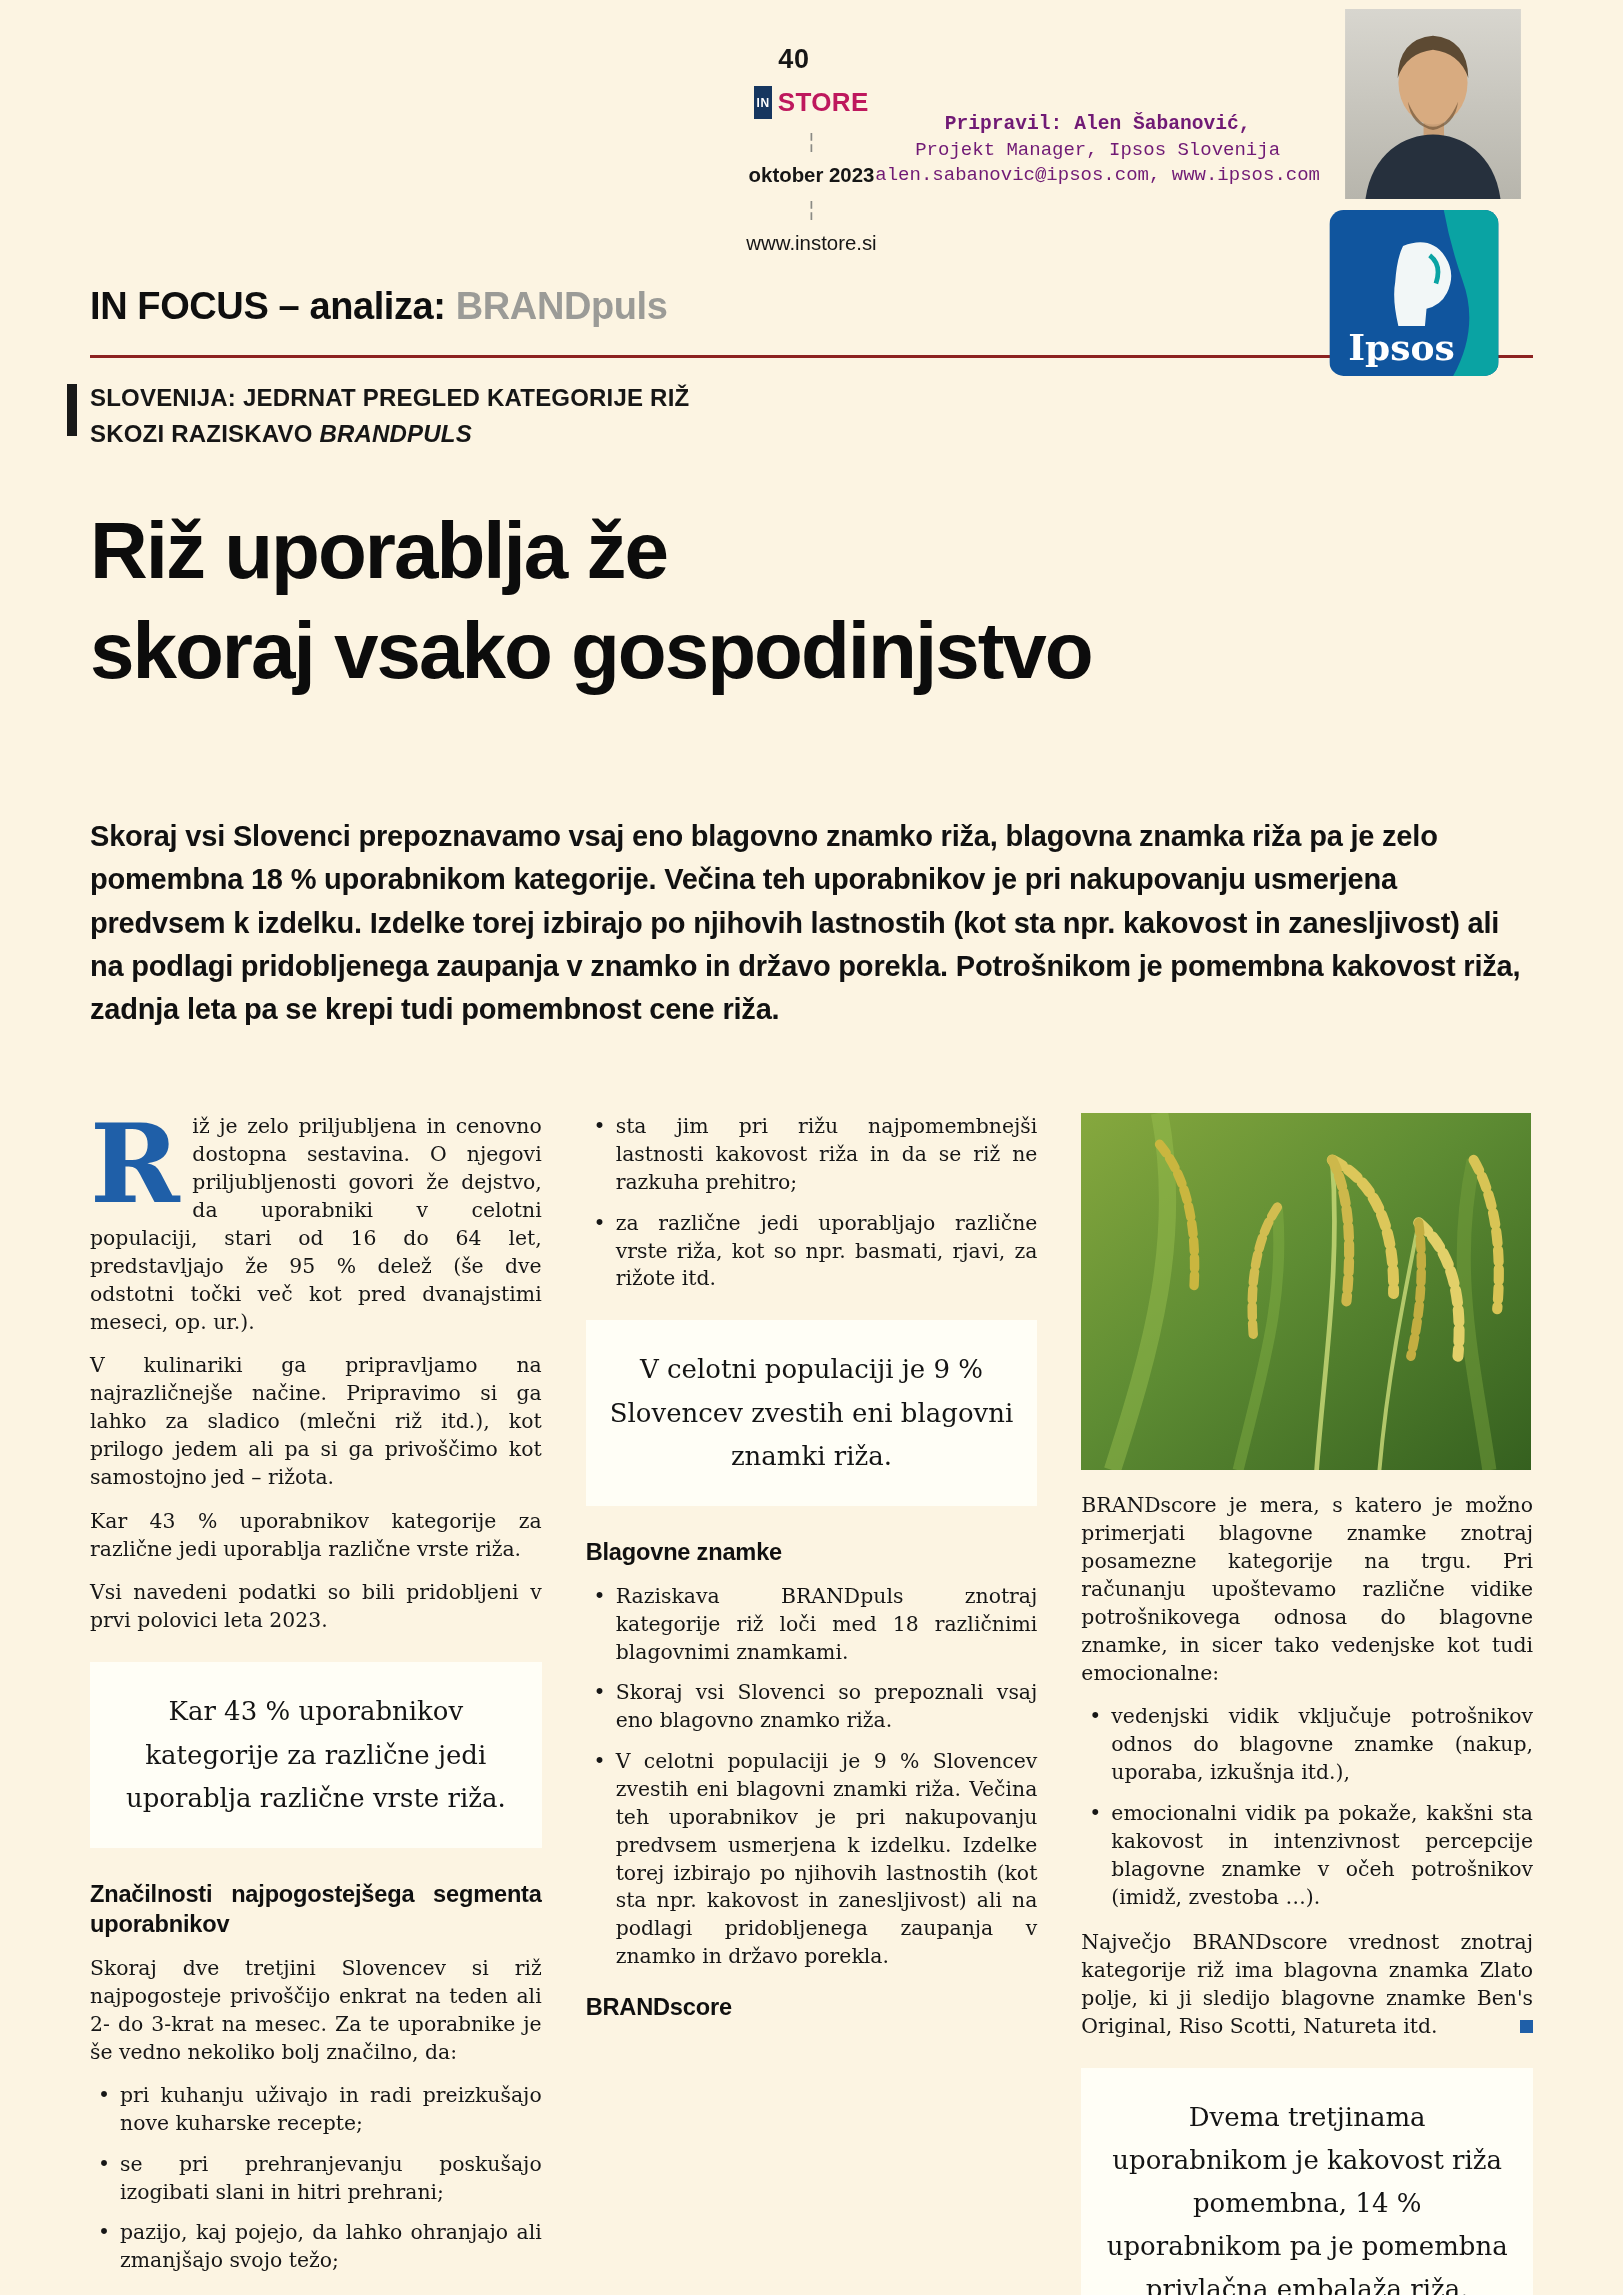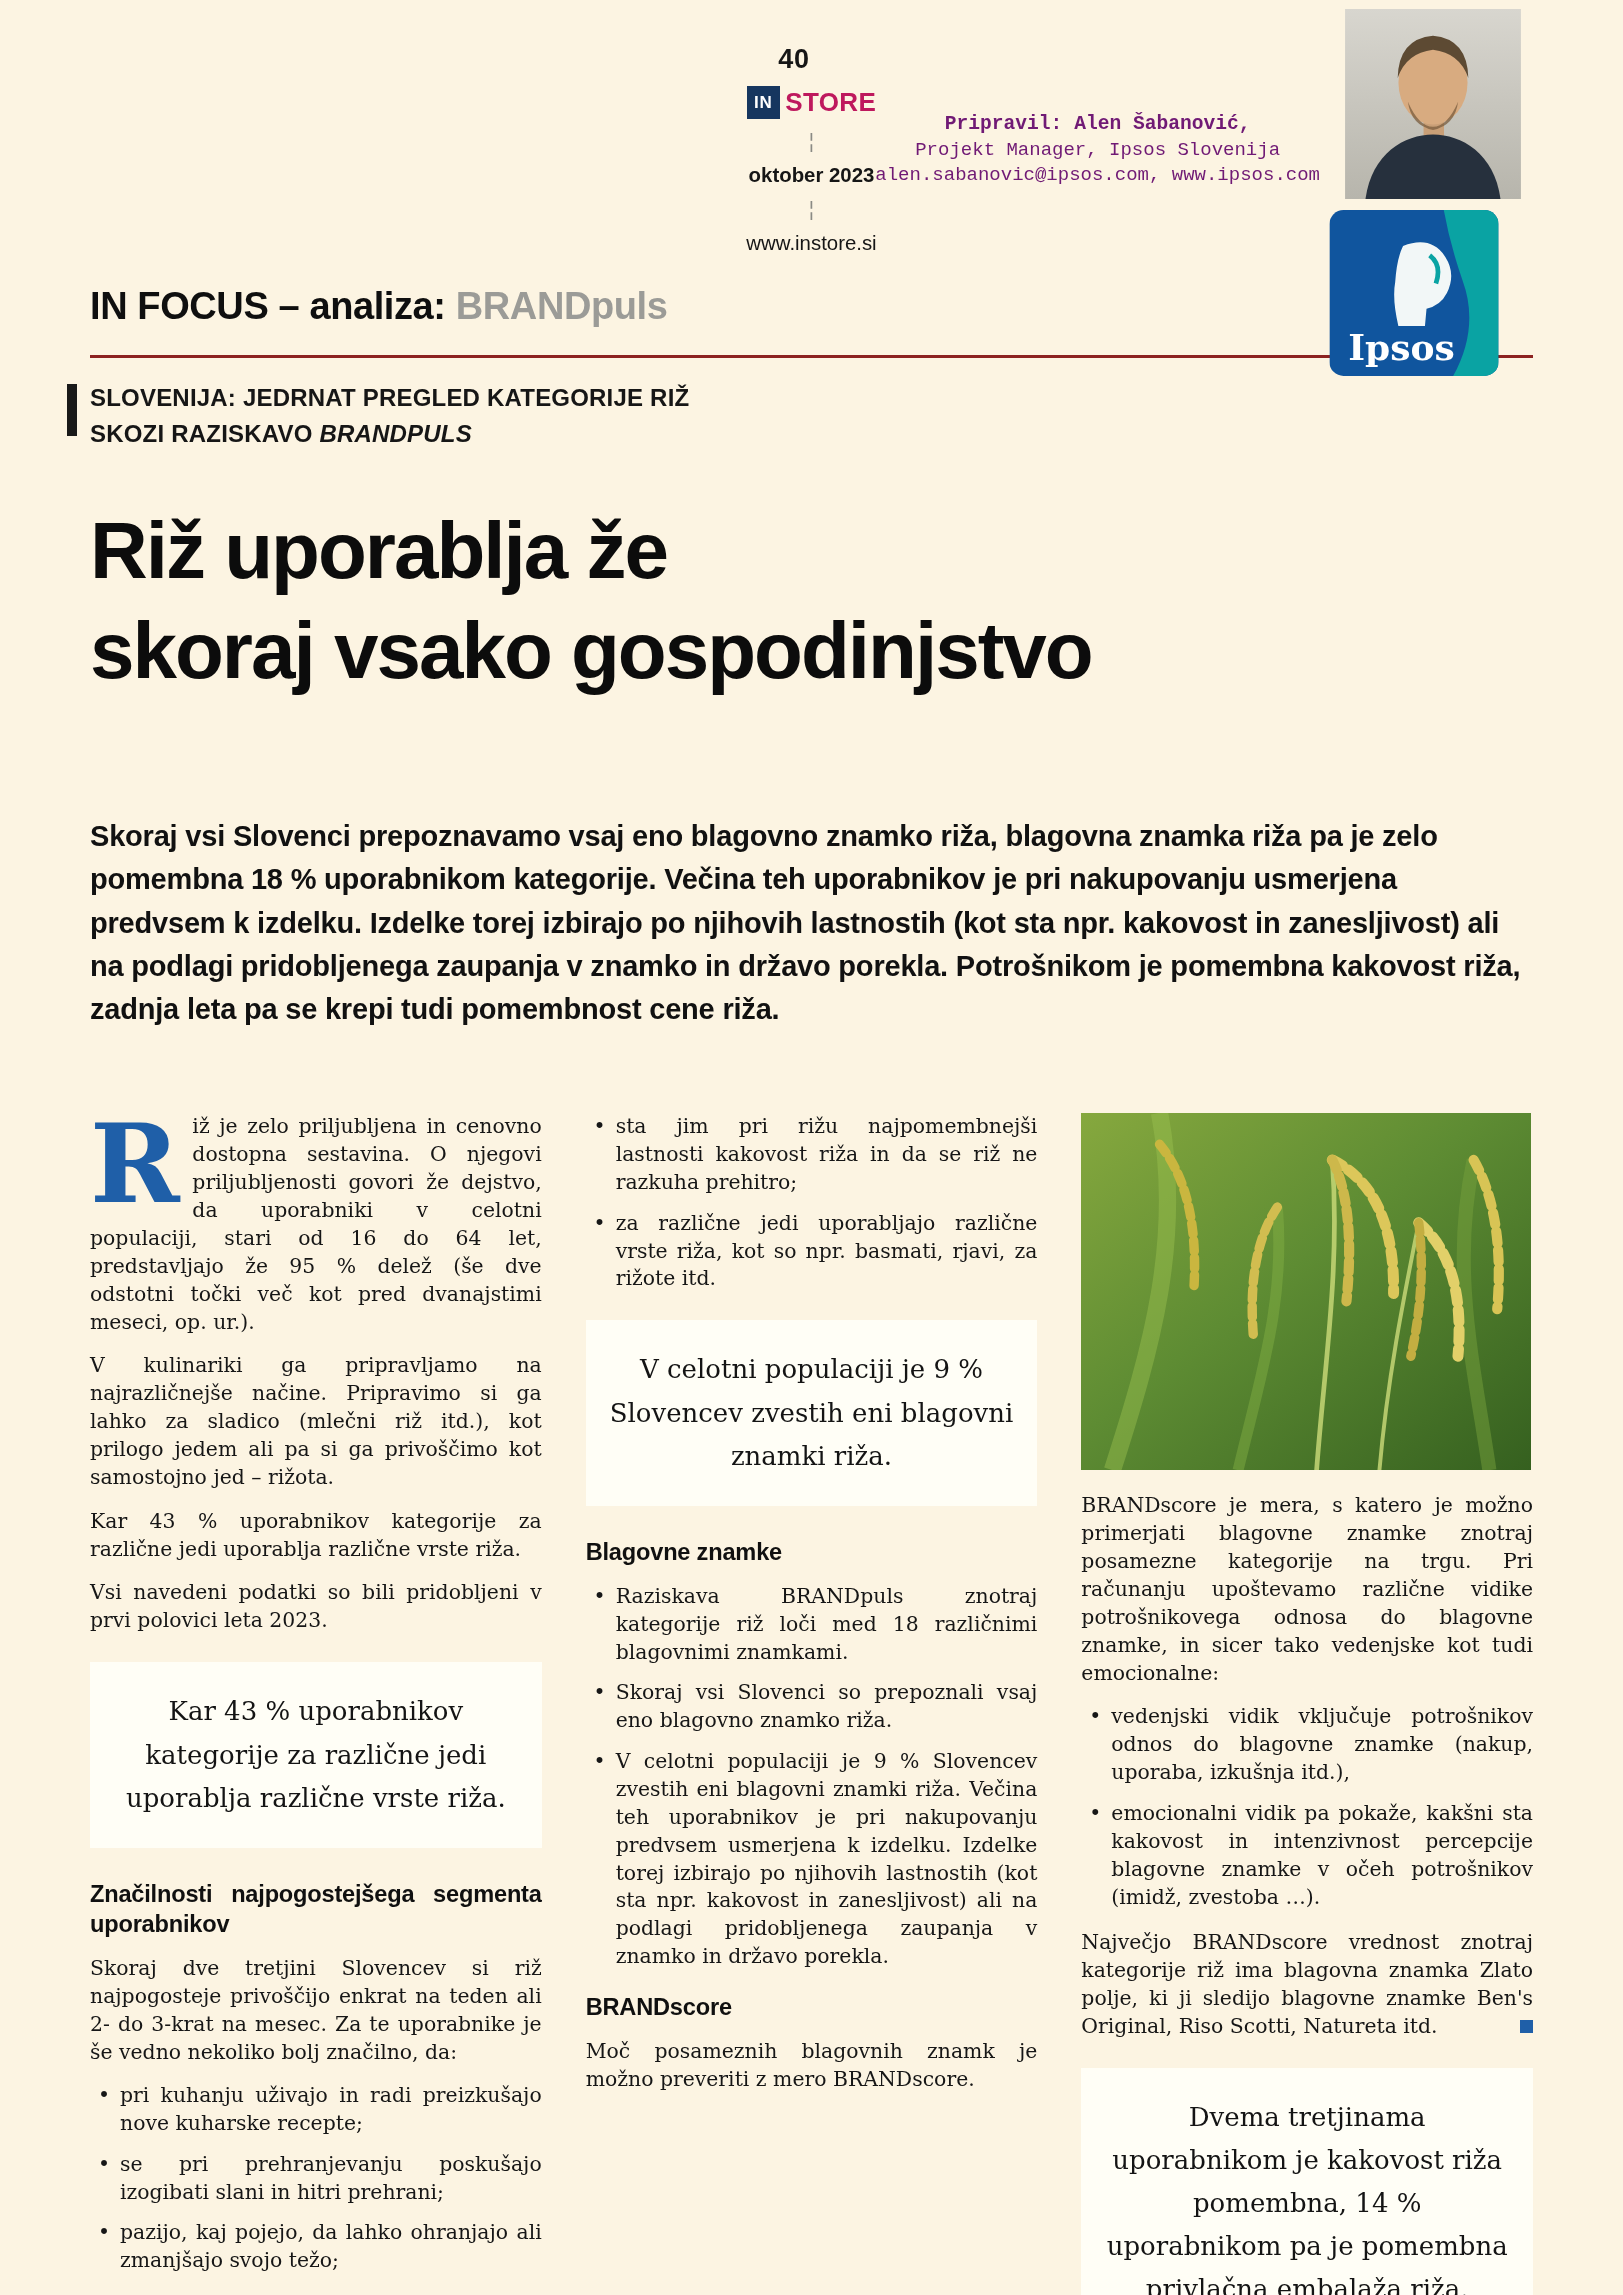--- a/index.html
+++ b/index.html
@@ -11,21 +11,21 @@
     font-family:"Liberation Sans", sans-serif;
     color:#161616;
     overflow:hidden;
   }
   .content { padding:0 90px; }
 
   
   .masthead-row1 { display:flex; align-items:center; gap:11px; padding-top:44px;flex-direction:column; }
   .page-num { font-size:27px; font-weight:bold; letter-spacing:0.8px; margin-right:35px; }
   .logo { display:flex; align-items:center; gap:5.5px; }
-  .logo-box { width:33px; height:33px; background:#16365f; color:#fff; display:flex; align-items:center; justify-content:center; font-size:17px; font-weight:bold; letter-spacing:0.8px; }
+  .logo-box { width:18px; height:33px; background:#16365f; color:#fff; display:flex; align-items:center; justify-content:center; font-size:12px; font-weight:bold; letter-spacing:0.8px; }
   .logo-store { font-size:26px; font-weight:800; color:#be185d; letter-spacing:0.4px; }
   .sep { color:#8a8a84; font-size:20.4px; margin:0 4.7px; }
   .sep::before { content:"¦"; }
   .issue { font-size:20.4px; font-weight:bold; }
   .site { font-size:20.4px; }
   .section-title { margin-top:30px; font-size:38px; font-weight:800; letter-spacing:-0.4px; color:#0f0f0f; }
   .section-title .brand { color:#9b9b97; }
   .byline { position:absolute; top:112px; right:303px; text-align:center; font-size:19px; line-height:1.32; color:#701a75;font-family:Liberation Mono, monospace; }
   .byline-author { font-weight:bold; font-size:19.6px; }
   .author-photo { position:absolute; top:9.4px; right:102px; width:176px; height:190px; overflow:hidden; }
@@ -152,21 +152,20 @@
           <li><span>za različne jedi uporabljajo različne vrste riža, kot so npr. basmati, rjavi, za rižote itd.</span></li>
         </ul>
         <div class="quote-box"><span>V celotni populaciji je 9 % Slovencev zvestih eni blagovni znamki riža.</span></div>
         <h3 class="subhead">Blagovne znamke</h3>
         <ul class="bullets">
           <li><span>Raziskava BRANDpuls znotraj kategorije riž loči med 18 različnimi blagovnimi znamkami.</span></li>
           <li><span>Skoraj vsi Slovenci so prepoznali vsaj eno blagovno znamko riža.</span></li>
           <li><span>V celotni populaciji je 9 % Slovencev zvestih eni blagovni znamki riža. Večina teh uporabnikov je pri nakupovanju predvsem usmerjena k izdelku. Izdelke torej izbirajo po njihovih lastnostih (kot sta npr. kakovost in zanesljivost) ali na podlagi pridobljenega zaupanja v znamko in državo porekla.</span></li>
         </ul>
         <h3 class="subhead">BRANDscore</h3>
-        <p>Moč posameznih blagovnih znamk je možno preveriti z mero BRANDscore.</p>
       </div>
 
       <div class="col body-text">
         <div class="photo-box">
           <svg viewBox="0 0 573 455" width="450" height="357" preserveAspectRatio="xMidYMid slice">
             <defs>
               <linearGradient id="riceBg" x1="0" y1="0" x2="1" y2="1">
                 <stop offset="0" stop-color="#86a83e"></stop>
                 <stop offset="0.45" stop-color="#5e8c33"></stop>
                 <stop offset="1" stop-color="#35601f"></stop>

